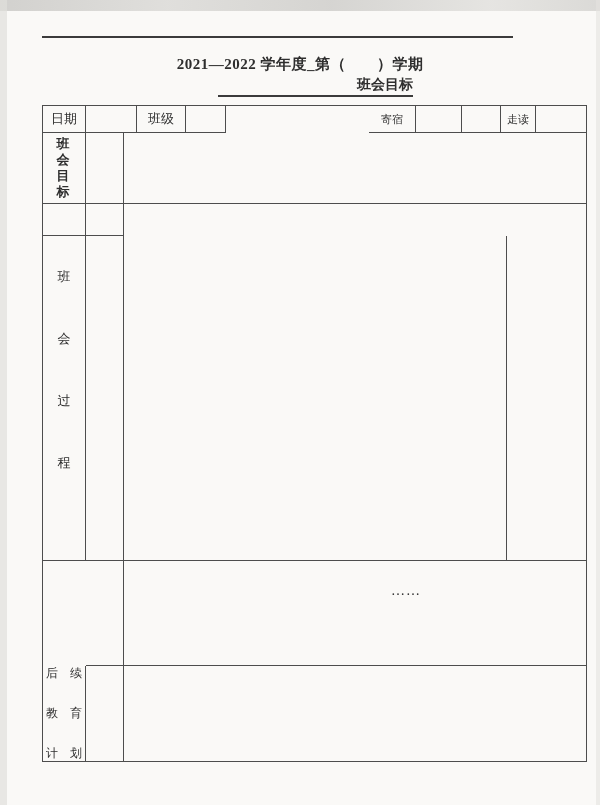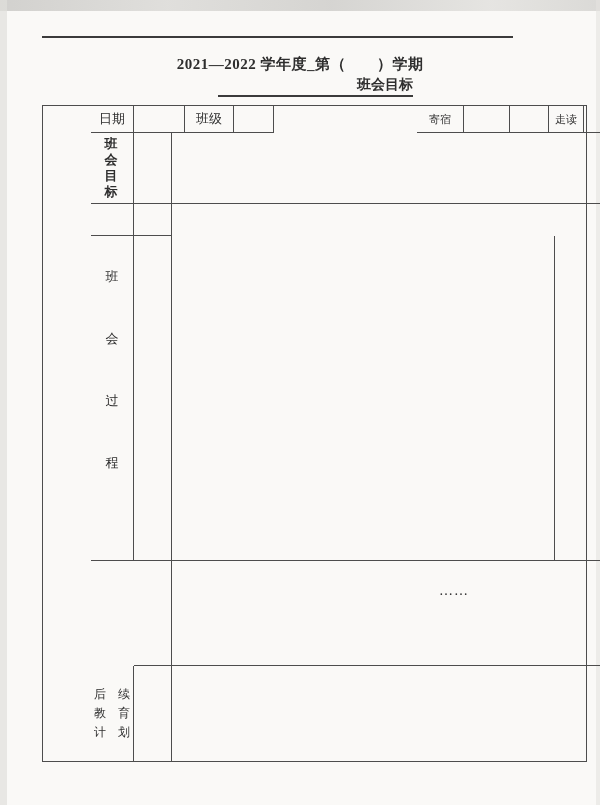--- a/index.html
+++ b/index.html
@@ -22,35 +22,35 @@
   .noise-right{position:absolute;right:0;top:0;width:4px;height:805px;background:#e4e3e0;opacity:.6;}
   .top-rule{position:absolute;left:42px;top:36px;width:471px;height:2px;background:#3b3b3b;}
   .doc-title{position:absolute;left:0;top:55px;width:600px;text-align:center;
     font-size:15px;font-weight:600;letter-spacing:.5px;}
   .doc-subtitle{position:absolute;left:218px;top:74px;width:195px;height:21px;
     border-bottom:2px solid #3b3b3b;text-align:right;font-size:14px;font-weight:600;line-height:21px;}
   .form{position:absolute;left:42px;top:105px;width:543px;height:655px;
     border:1px solid var(--line);box-sizing:content-box;}
   .cell{position:absolute;box-sizing:border-box;
     border-right:1px solid var(--line);border-bottom:1px solid var(--line);
-    font-size:13px;color:var(--text);margin-left:48px;}
+    font-size:13px;color:var(--text);}
   .no-r{border-right:none;}
   .no-b{border-bottom:none;}
   .center{display:flex;align-items:center;justify-content:center;}
   .left-pad{display:flex;align-items:center;padding-left:6px;}
   .small{font-size:11px;}
   .vwrap{word-break:break-all;text-align:left;}
   .goal-label{display:flex;align-items:center;justify-content:center;font-weight:bold;}
   .goal-label .vwrap{width:15px;line-height:16px;font-size:13px;}
   .process-label{display:flex;flex-direction:column;align-items:center;
     justify-content:space-between;padding:32px 0 88px 0;font-size:13px;}
   .feeling-label{display:flex;align-items:center;justify-content:center;}
   .feeling-label .vwrap{width:16px;line-height:23px;font-size:14px;}
   .followup-label{display:flex;flex-direction:column;align-items:center;
-    justify-content:center;gap:2px;font-size:12px;}
+    justify-content:center;gap:23px;font-size:12px;}
   .content-head{font-size:14px;letter-spacing:1px;}
   .design-head{font-size:12px;}
   .dots{position:absolute;left:267px;top:22px;font-size:14px;letter-spacing:1px;}
 </style>
 </head>
 <body>
 
 <div class="noise-top"></div>
 <div class="noise-left"></div>
 <div class="noise-right"></div>

